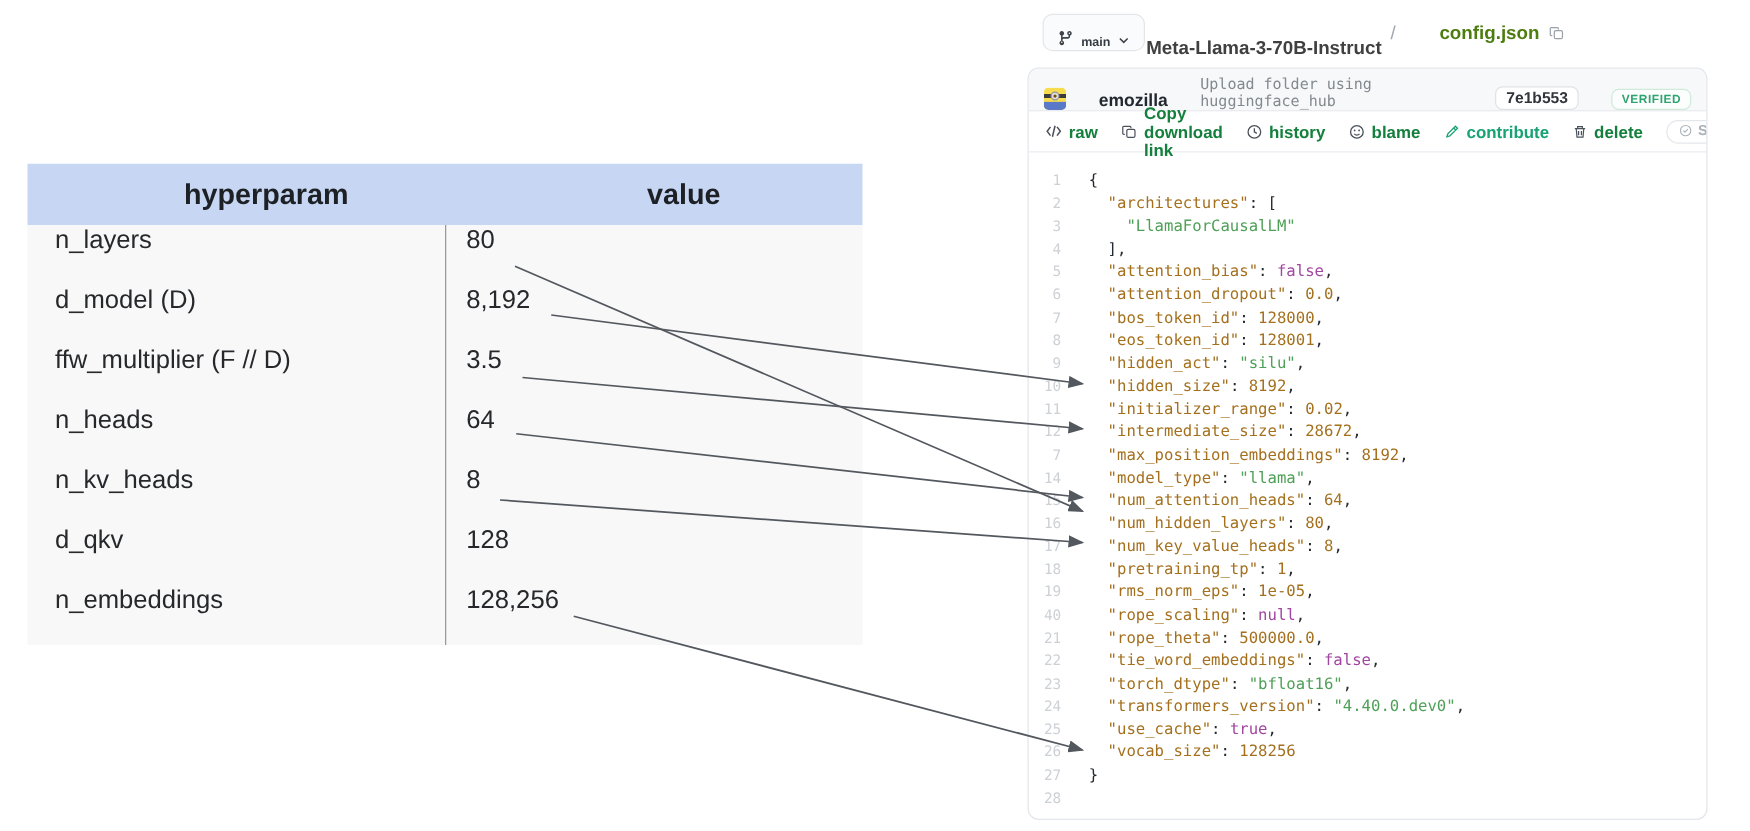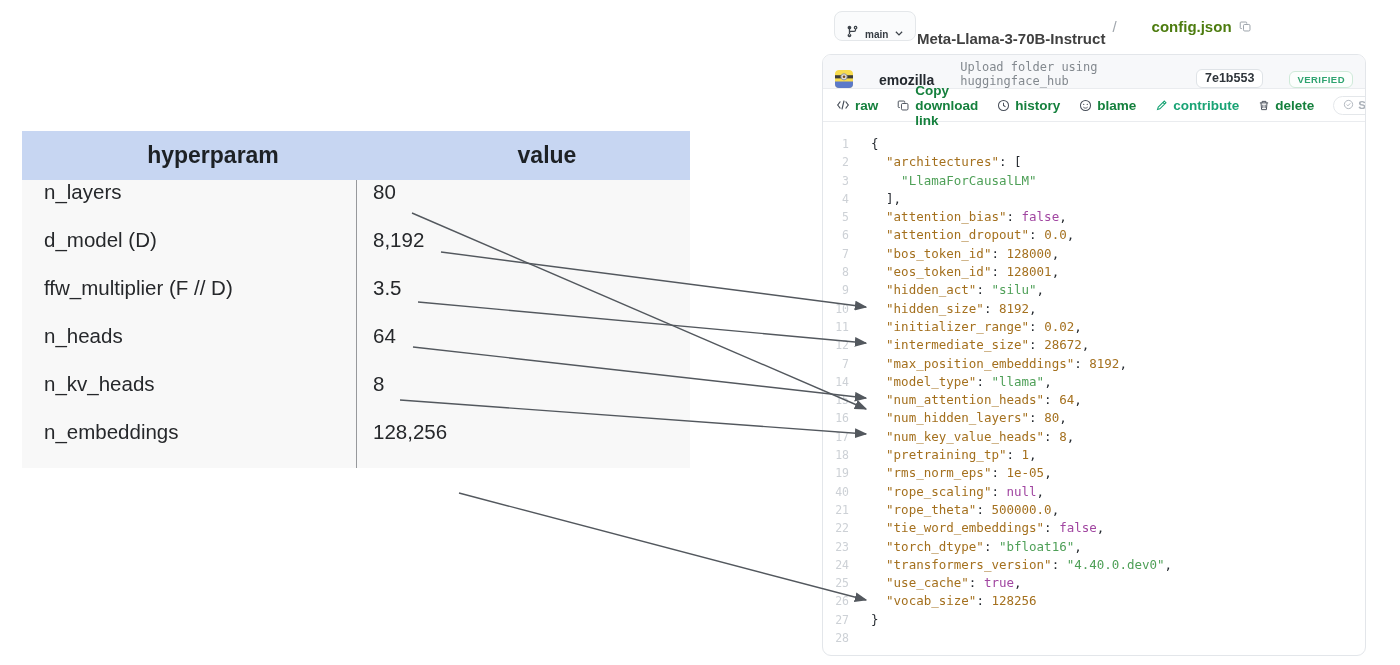--- a/index.html
+++ b/index.html
@@ -88,20 +88,24 @@
           <div class="t-cell-param">ffw_multiplier (F // D)</div>
           <div class="t-cell-value">3.5</div>
         </div>
         <div class="t-row">
           <div class="t-cell-param">n_heads</div>
           <div class="t-cell-value">64</div>
         </div>
         <div class="t-row">
           <div class="t-cell-param">n_kv_heads</div>
           <div class="t-cell-value">8</div>
+        </div>
+        <div class="t-row">
+          <div class="t-cell-param">d_qkv</div>
+          <div class="t-cell-value">128</div>
         </div>
         <div class="t-row">
           <div class="t-cell-param">n_embeddings</div>
           <div class="t-cell-value">128,256</div>
         </div>
         <div class="t-divider"></div>
     </div>
   </div>
 
   <div class="branch-btn">

